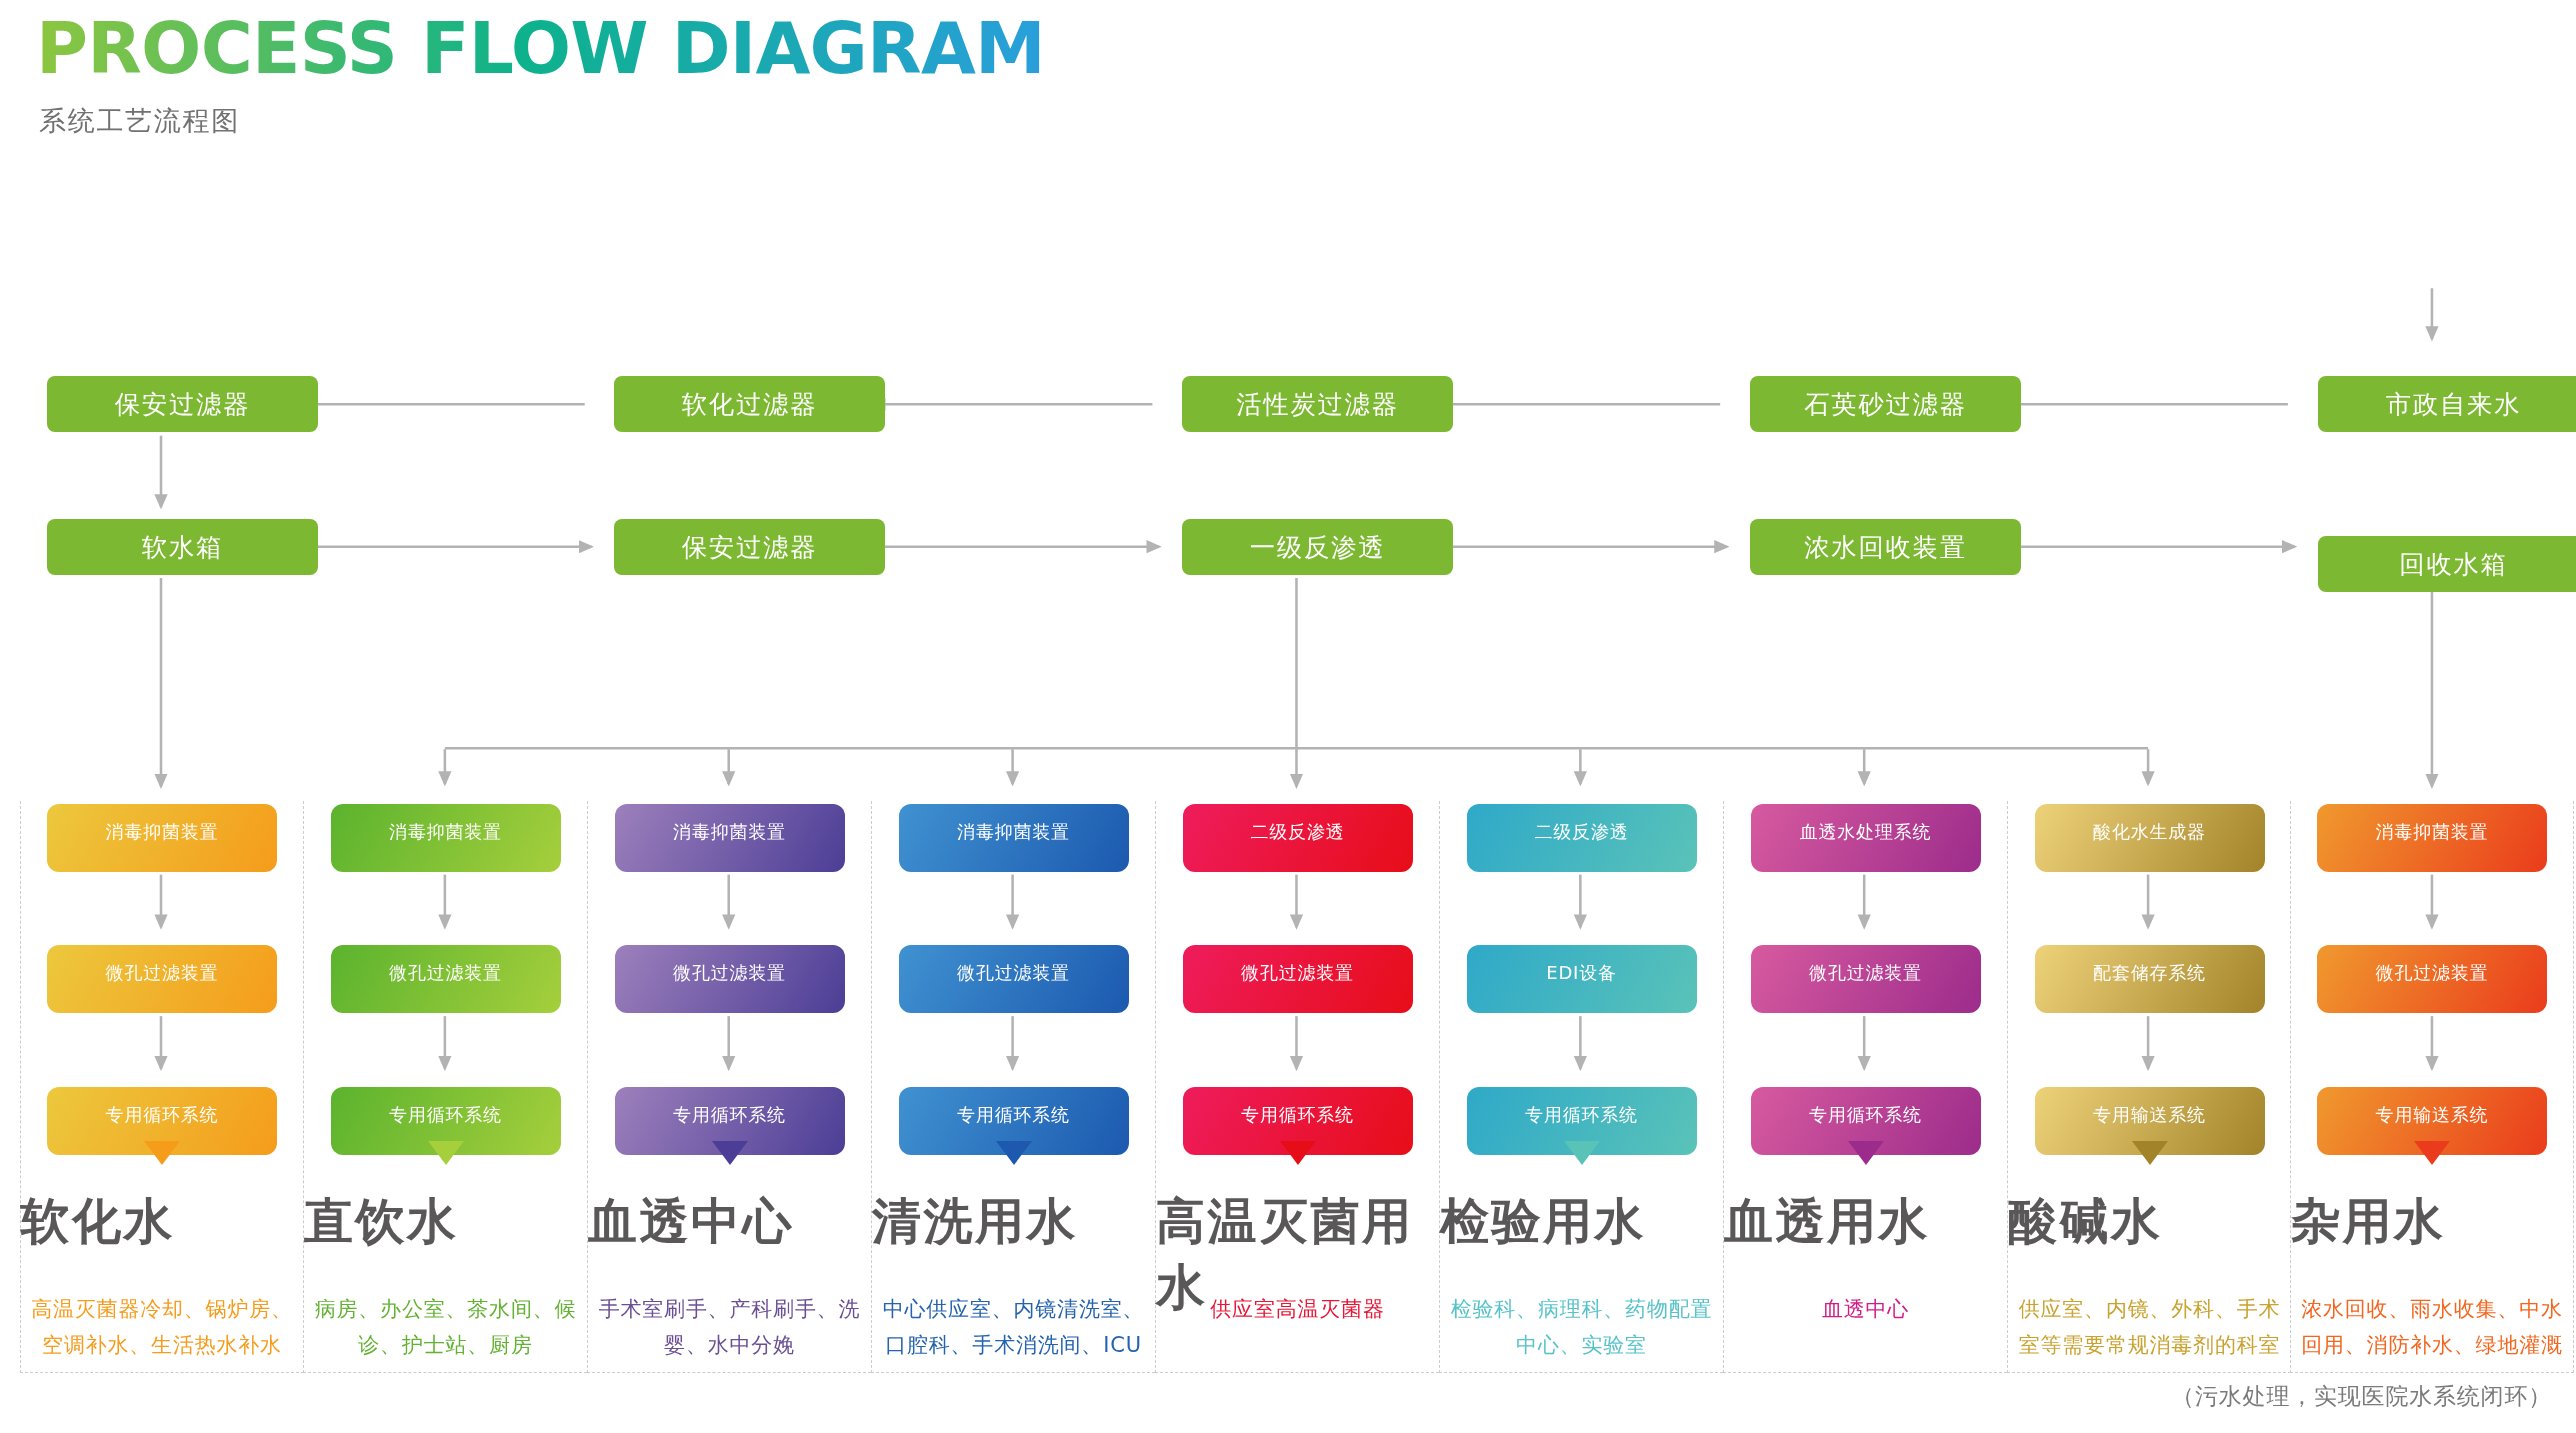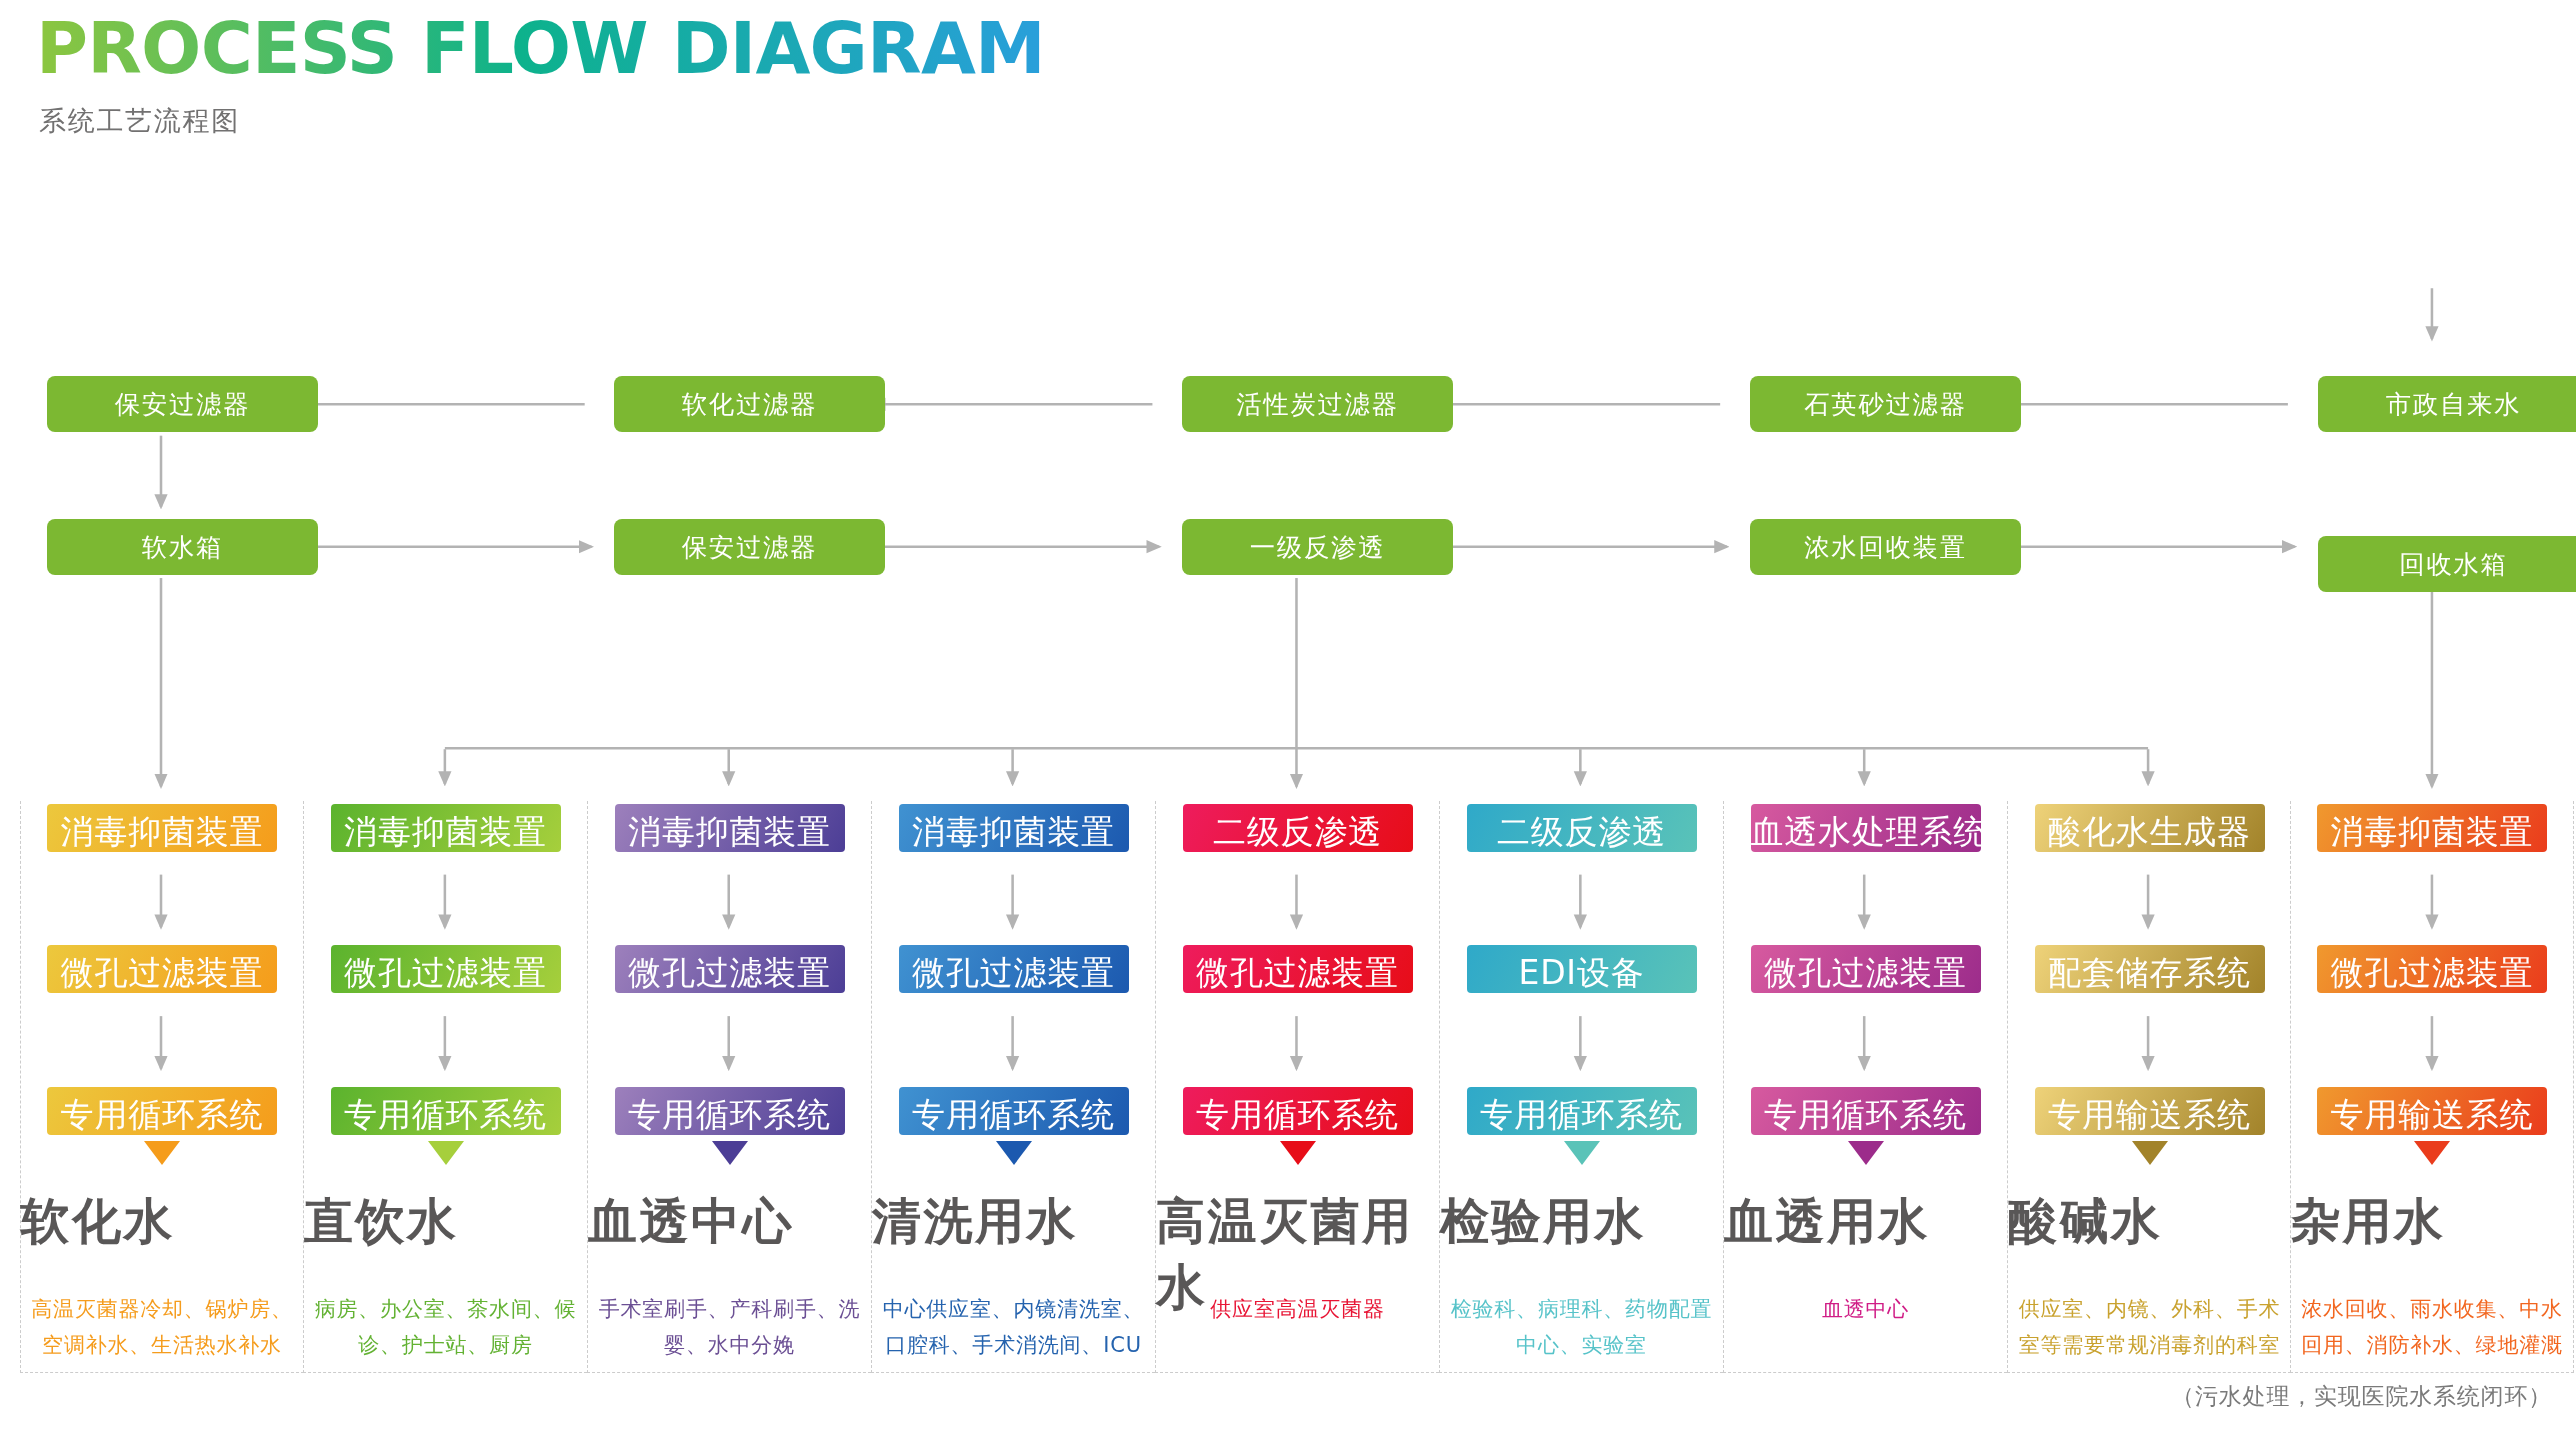--- a/index.html
+++ b/index.html
@@ -16,23 +16,23 @@
   .connectors{position:absolute;left:0;top:0;}
 
   
   .gnode{position:absolute;width:271px;height:56px;background:#7cb832;border-radius:8px;
     color:#fff;font-size:25.4px;line-height:56px;text-align:center;letter-spacing:1.7px;}
 
   
   .col{position:absolute;top:801px;width:284px;height:572px;box-sizing:border-box;
     border-left:1.7px dashed #cccccc;border-bottom:1.7px dashed #cccccc;}
   .col.last{border-right:1.7px dashed #cccccc;}
-  .node{position:absolute;left:50%;transform:translateX(-50%);width:230px;height:48px;border-radius:4px;
+  .node{position:absolute;left:50%;transform:translateX(-50%);width:230px;height:68px;border-radius:12px;
     background:linear-gradient(120deg,var(--from),var(--to));
-    color:#fff;font-size:33px;line-height:56px;text-align:center;letter-spacing:0.8px;white-space:nowrap;}
+    color:#fff;font-size:18px;line-height:56px;text-align:center;letter-spacing:0.8px;white-space:nowrap;}
   .stepA{top:2.5px}.stepB{top:144px}.stepC{top:286px}
   .tail::after{content:"";position:absolute;left:50%;top:54px;transform:translateX(-50%);
     width:0;height:0;border:18.6px solid transparent;border-bottom:0;border-top:24px solid var(--to);}
   .ctitle{position:absolute;top:388px;width:100%;text-align:left;font-size:49px;font-weight:bold;
     color:#595757;letter-spacing:2.5px;}
   .cdesc{position:absolute;top:490px;left:6.8px;right:6.8px;text-align:center;font-size:21px;
     line-height:36px;color:var(--desc);letter-spacing:0.8px;}
 
   .c1{--from:#ecc83d;--to:#f59c1b;--desc:#f59c1d;}
   .c2{--from:#5bb32e;--to:#a6cf3c;--desc:#63b233;}

